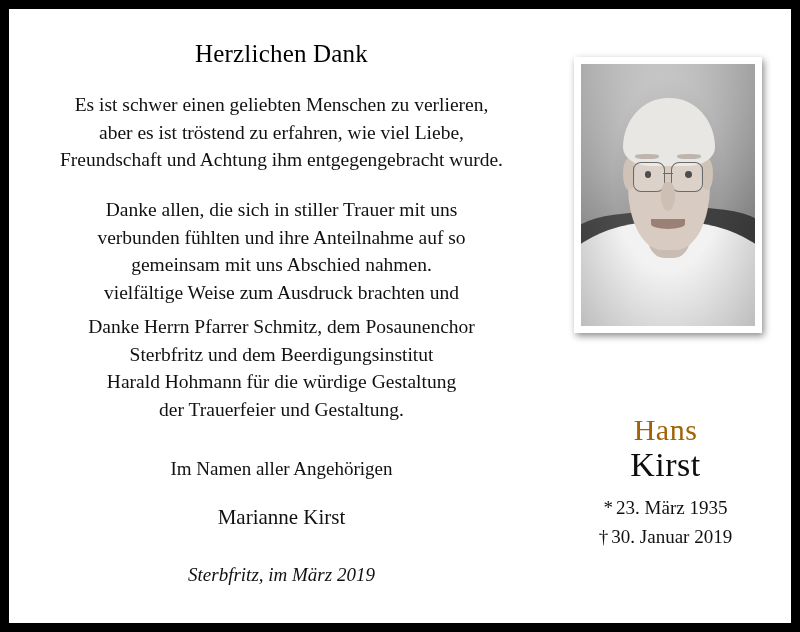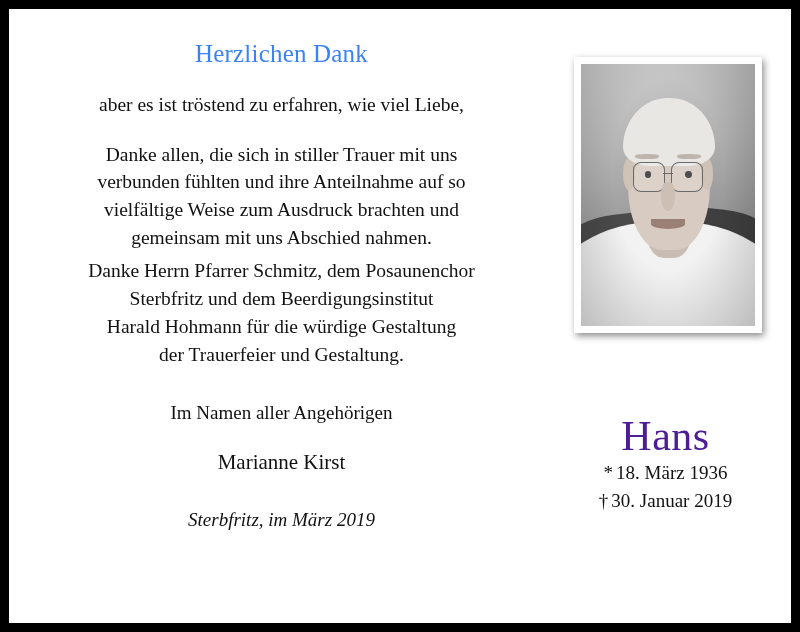--- a/index.html
+++ b/index.html
@@ -40,21 +40,21 @@
     width: 545px;
     padding: 22px 18px 0 18px;
     text-align: center;
   }
 
   .headline {
     font-size: 25px;
     line-height: 1.2;
     letter-spacing: 0.2px;
     margin: 8px 0 22px 0;
-    color: #3b82f6;
+    color: #000000;
   }
 
   .para {
     font-size: 19.5px;
     line-height: 1.42;
     margin: 0 0 20px 0;
     color: #111111;
   }
   .para .ln { display: block; }
 
@@ -241,24 +241,24 @@
   }
 
   .name-block {
     position: absolute;
     left: 0;
     right: 14px;
     top: 405px;
     text-align: center;
   }
   .name-first {
-    font-size: 42px;
+    font-size: 30px;
     line-height: 1.08;
     letter-spacing: 0.5px;
-    color: #4c1d95;
+    color: #a16207;
   }
   .name-last {
     font-size: 34px;
     line-height: 1.12;
     letter-spacing: 0.5px;
     margin-bottom: 10px;
     color: #0d0d0d;
   }
   .date-line {
     font-size: 19px;
@@ -271,28 +271,30 @@
 <body>
 
 <div class="notice">
   <div class="inner">
 
     <div class="text-col">
 
       <div class="headline">Herzlichen Dank</div>
 
       <div class="para p1">
+        <span class="ln">Es ist schwer einen geliebten Menschen zu verlieren,</span>
         <span class="ln">aber es ist tröstend zu erfahren, wie viel Liebe,</span>
+        <span class="ln">Freundschaft und Achtung ihm entgegengebracht wurde.</span>
       </div>
 
       <div class="para p2">
         <span class="ln">Danke allen, die sich in stiller Trauer mit uns</span>
         <span class="ln">verbunden fühlten und ihre Anteilnahme auf so</span>
+        <span class="ln">gemeinsam mit uns Abschied nahmen.</span>
         <span class="ln">vielfältige Weise zum Ausdruck brachten und</span>
-        <span class="ln">gemeinsam mit uns Abschied nahmen.</span>
       </div>
 
       <div class="para p3">
         <span class="ln">Danke Herrn Pfarrer Schmitz, dem Posaunenchor</span>
         <span class="ln">Sterbfritz und dem Beerdigungsinstitut</span>
         <span class="ln">Harald Hohmann für die würdige Gestaltung</span>
         <span class="ln">der Trauerfeier und Gestaltung.</span>
       </div>
 
       <div class="sign-line">Im Namen aller Angehörigen</div>
@@ -322,22 +324,23 @@
           <div class="ph-eye-l"></div>
           <div class="ph-eye-r"></div>
           <div class="ph-nose"></div>
           <div class="ph-mouth"></div>
           <div class="ph-vignette"></div>
         </div>
       </div>
 
       <div class="name-block">
         <div class="name-first">Hans</div>
+        <div class="name-last">Kirst</div>
         <div class="date-line">
-          <span class="sym">*</span><span>18. März 1936</span>
+          <span class="sym">*</span><span>23. März 1935</span>
         </div>
         <div class="date-line">
           <span class="sym">†</span><span>30. Januar 2019</span>
         </div>
       </div>
 
     </div>
 
   </div>
 </div>

